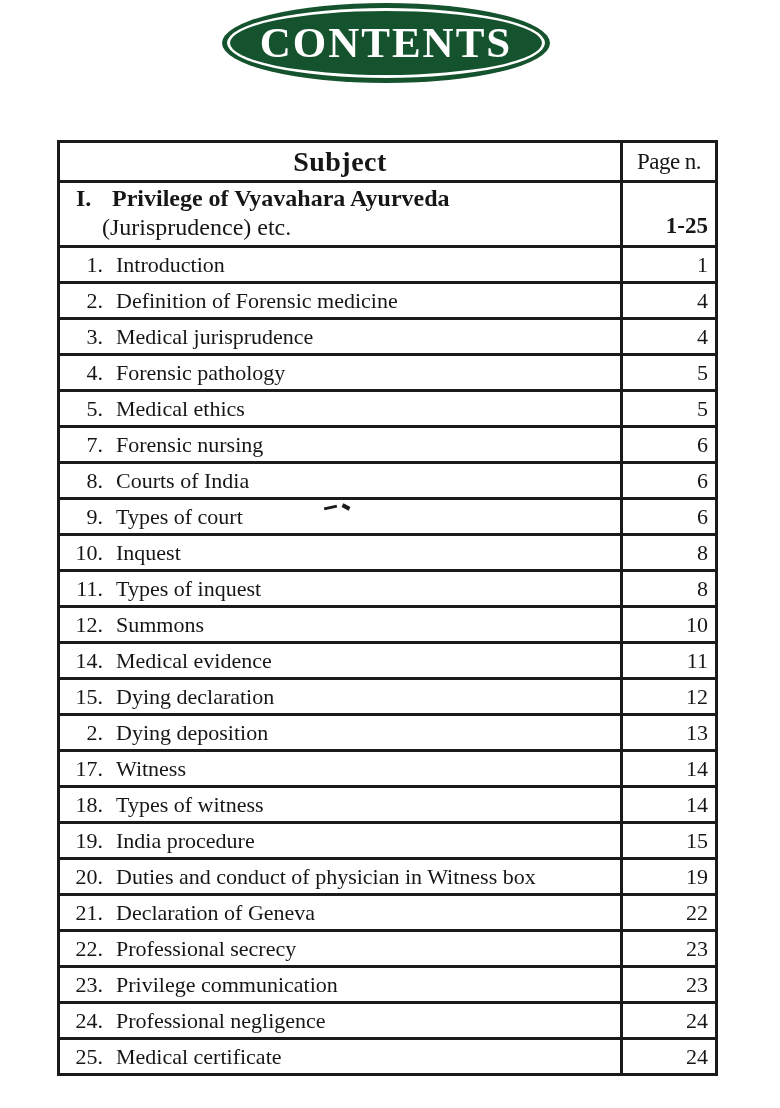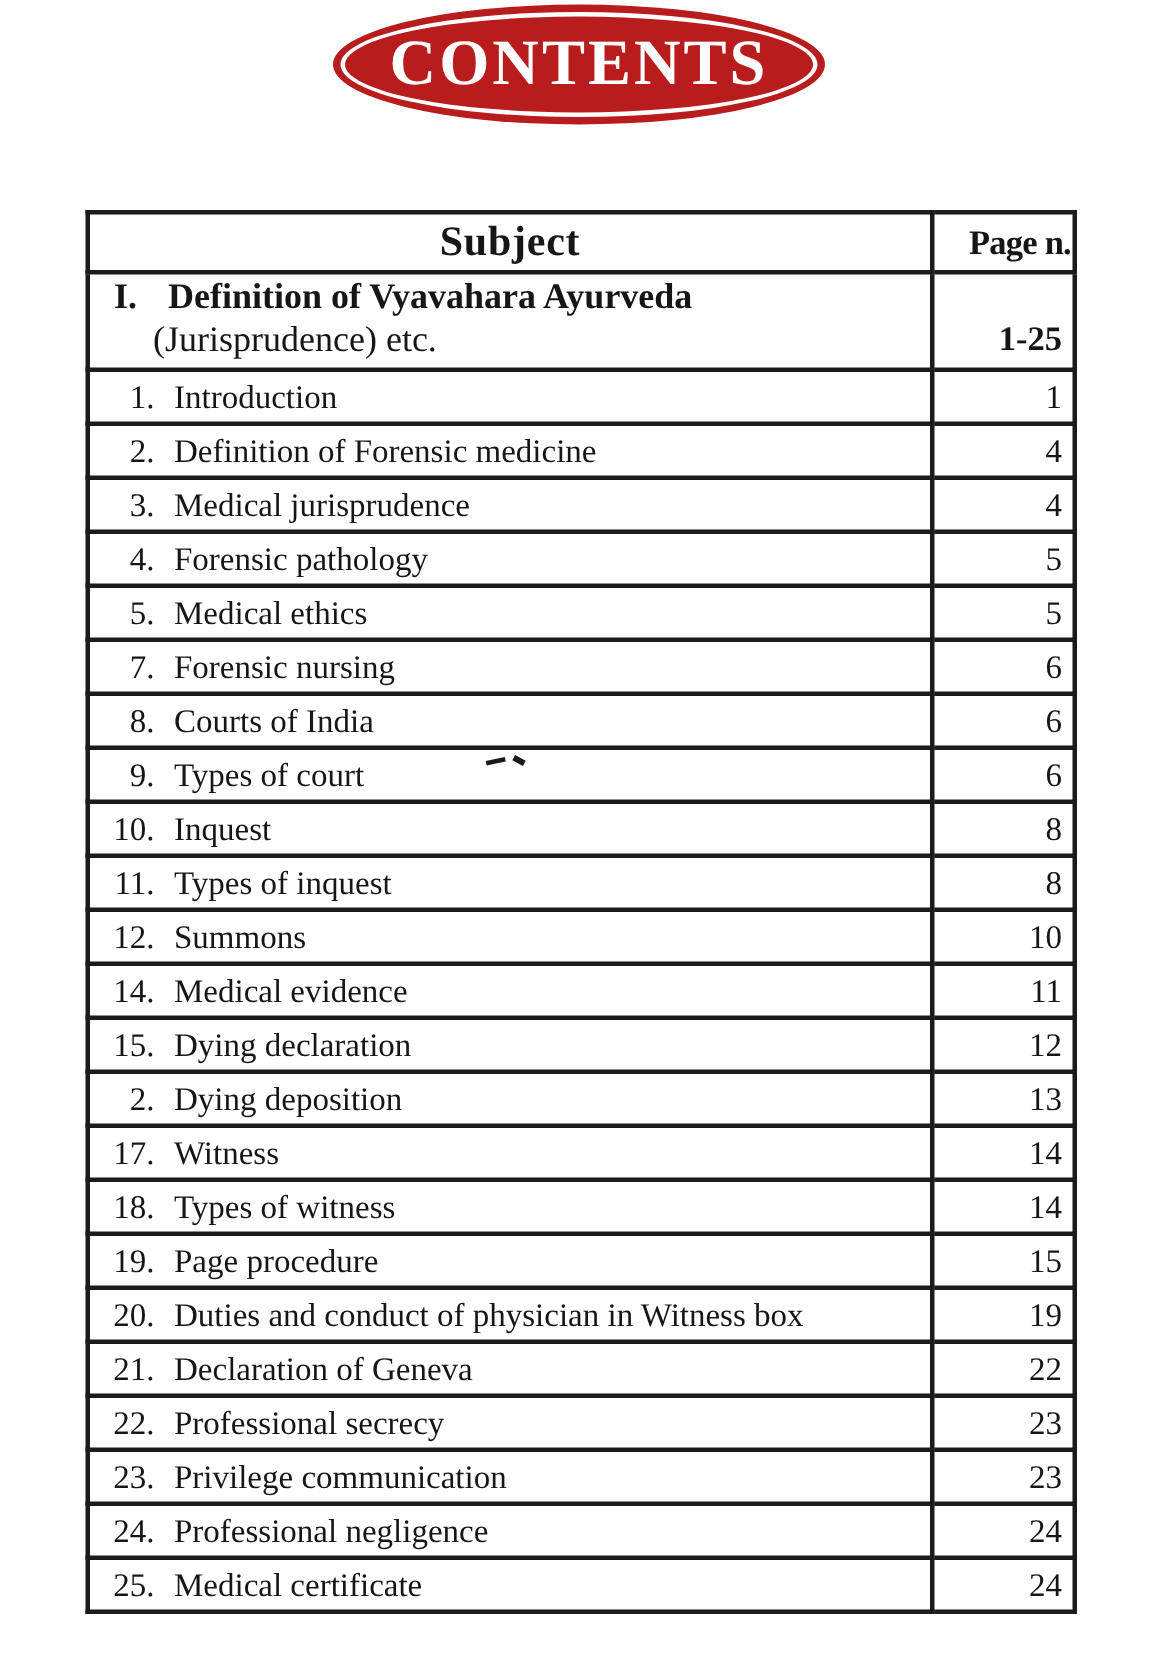--- a/index.html
+++ b/index.html
@@ -10,21 +10,21 @@
     font-family:"Liberation Serif", serif;
     color:#161616;
     overflow:hidden;
   }
 
   
   .badge {
     position:absolute;
     left:222px; top:3px;
     width:328px; height:80px;
-    background:#b91c1c;
+    background:#14532d;
     border-radius:50%;
     display:flex; align-items:center; justify-content:center;
   }
   .badge::after {
     content:"";
     position:absolute;
     inset:5px;
     border:3px solid #ffffff;
     border-radius:50%;
     pointer-events:none;
@@ -59,22 +59,22 @@
   
   .toc th.h-subject {
     height:40px;
     font-size:28px;
     font-weight:700;
     text-align:center;
     letter-spacing:.5px;
   }
   .toc th.h-page {
     font-size:23px;
-    font-weight:700;
-    text-align:right;
+    font-weight:400;
+    text-align:center;
     letter-spacing:-.5px;
     padding:0 1px;
   }
   
   .toc td.sec-subject { height:62px; padding:2px 4px 4px 16px; }
   .sec-line1 { font-weight:700; font-size:24px; display:flex; }
   .sec-num { display:inline-block; width:24px; margin-right:12px; }
   .sec-line2 { font-weight:400; font-size:24px; padding-left:26px; margin-top:2px; }
   .toc td.sec-page {
     font-weight:700; font-size:23px;
@@ -119,21 +119,21 @@
     <tr>
       <th class="h-subject">Subject</th>
       <th class="h-page">Page n.</th>
     </tr>
   </thead>
   <tbody>
     <tr>
       <td class="sec-subject">
         <div class="sec-line1">
           <span class="sec-num">I.</span>
-          <span>Definition of Vyavahara Ayurveda</span>
+          <span>Privilege of Vyavahara Ayurveda</span>
         </div>
         <div class="sec-line2">(Jurisprudence) etc.</div>
       </td>
       <td class="sec-page">1-25</td>
     </tr>
   </tbody>
   <tbody>
       <tr>
         <td class="c-subj"><span class="row-no">1.</span><span>Introduction</span></td>
         <td class="c-page">1</td>
@@ -192,21 +192,21 @@
       </tr>
       <tr>
         <td class="c-subj"><span class="row-no">17.</span><span>Witness</span></td>
         <td class="c-page">14</td>
       </tr>
       <tr>
         <td class="c-subj"><span class="row-no">18.</span><span>Types of witness</span></td>
         <td class="c-page">14</td>
       </tr>
       <tr>
-        <td class="c-subj"><span class="row-no">19.</span><span>Page procedure</span></td>
+        <td class="c-subj"><span class="row-no">19.</span><span>India procedure</span></td>
         <td class="c-page">15</td>
       </tr>
       <tr>
         <td class="c-subj"><span class="row-no">20.</span><span>Duties and conduct of physician in Witness box</span></td>
         <td class="c-page">19</td>
       </tr>
       <tr>
         <td class="c-subj"><span class="row-no">21.</span><span>Declaration of Geneva</span></td>
         <td class="c-page">22</td>
       </tr>

